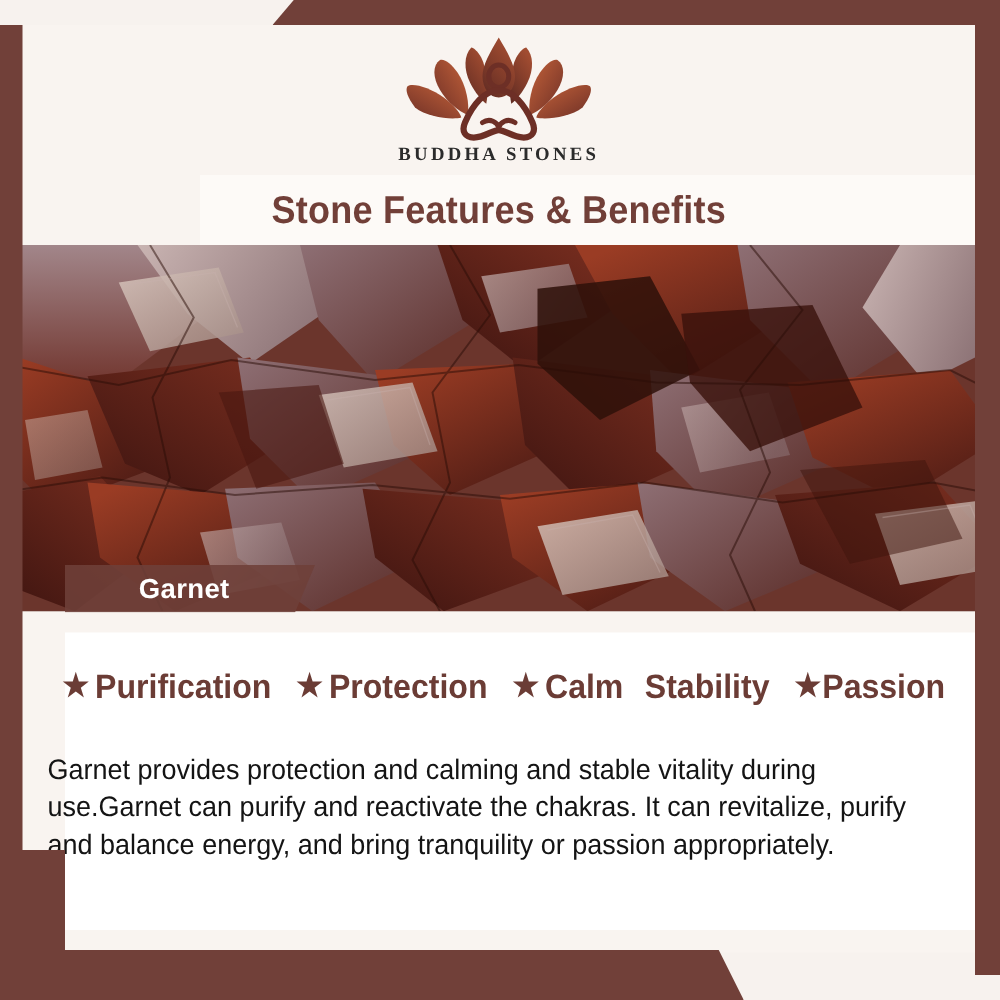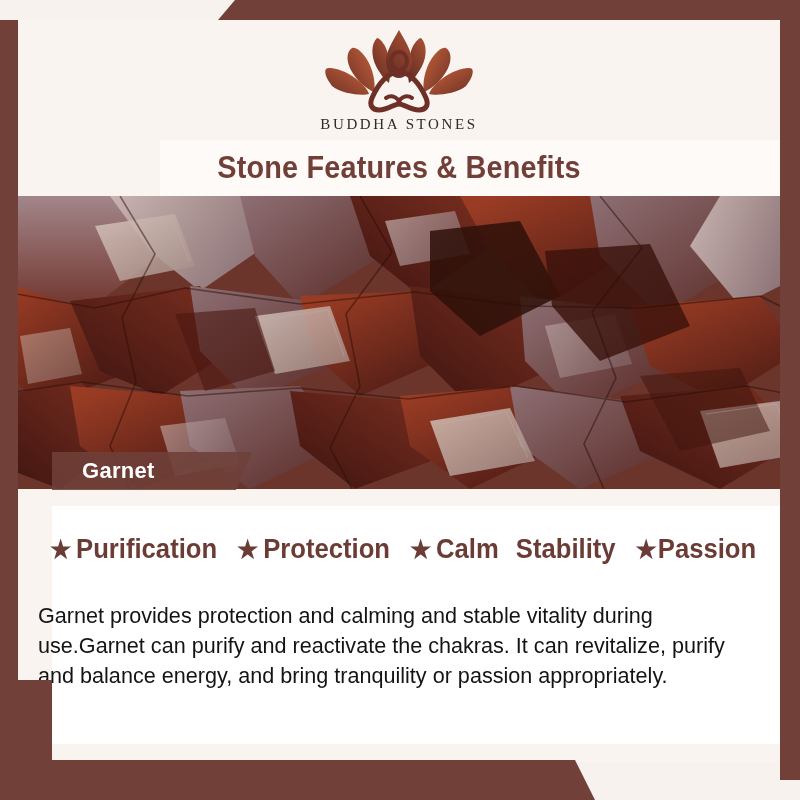--- a/index.html
+++ b/index.html
@@ -54,21 +54,21 @@
   .logo-area{
     position:absolute;top:20px;left:18px;width:762px;height:120px;
     display:flex;flex-direction:column;align-items:center;justify-content:center;
     z-index:3;
   }
   .logo-mark{width:150px;height:86px;display:block;}
   .logo-word{
     margin-top:2px;
     font-family:"Liberation Serif", serif;
     font-size:15px;letter-spacing:2.6px;
-    color:#2b2b2b;font-weight:400;
+    color:#2b2b2b;font-weight:700;
     white-space:nowrap;
   }
 
   
   .title-band{
     position:absolute;top:140px;left:160px;width:620px;height:56px;
     background:#fdfaf7;
     z-index:3;
   }
   .title-text{
@@ -92,21 +92,21 @@
 
   
   .name-tag{
     position:absolute;top:452px;left:52px;width:200px;height:38px;
     background:rgba(110,64,57,0.88);
     clip-path:polygon(0 0,100% 0,92% 100%,0 100%);
     z-index:4;
     display:flex;align-items:center;
   }
   .name-tag-label{
-    margin-left:30px;
+    margin-left:59px;
     color:#ffffff;font-size:22px;font-weight:bold;
     letter-spacing:0.3px;
   }
 
   
   .content-card{
     position:absolute;top:506px;left:52px;width:728px;height:238px;
     background:#ffffff;z-index:3;
   }
 

